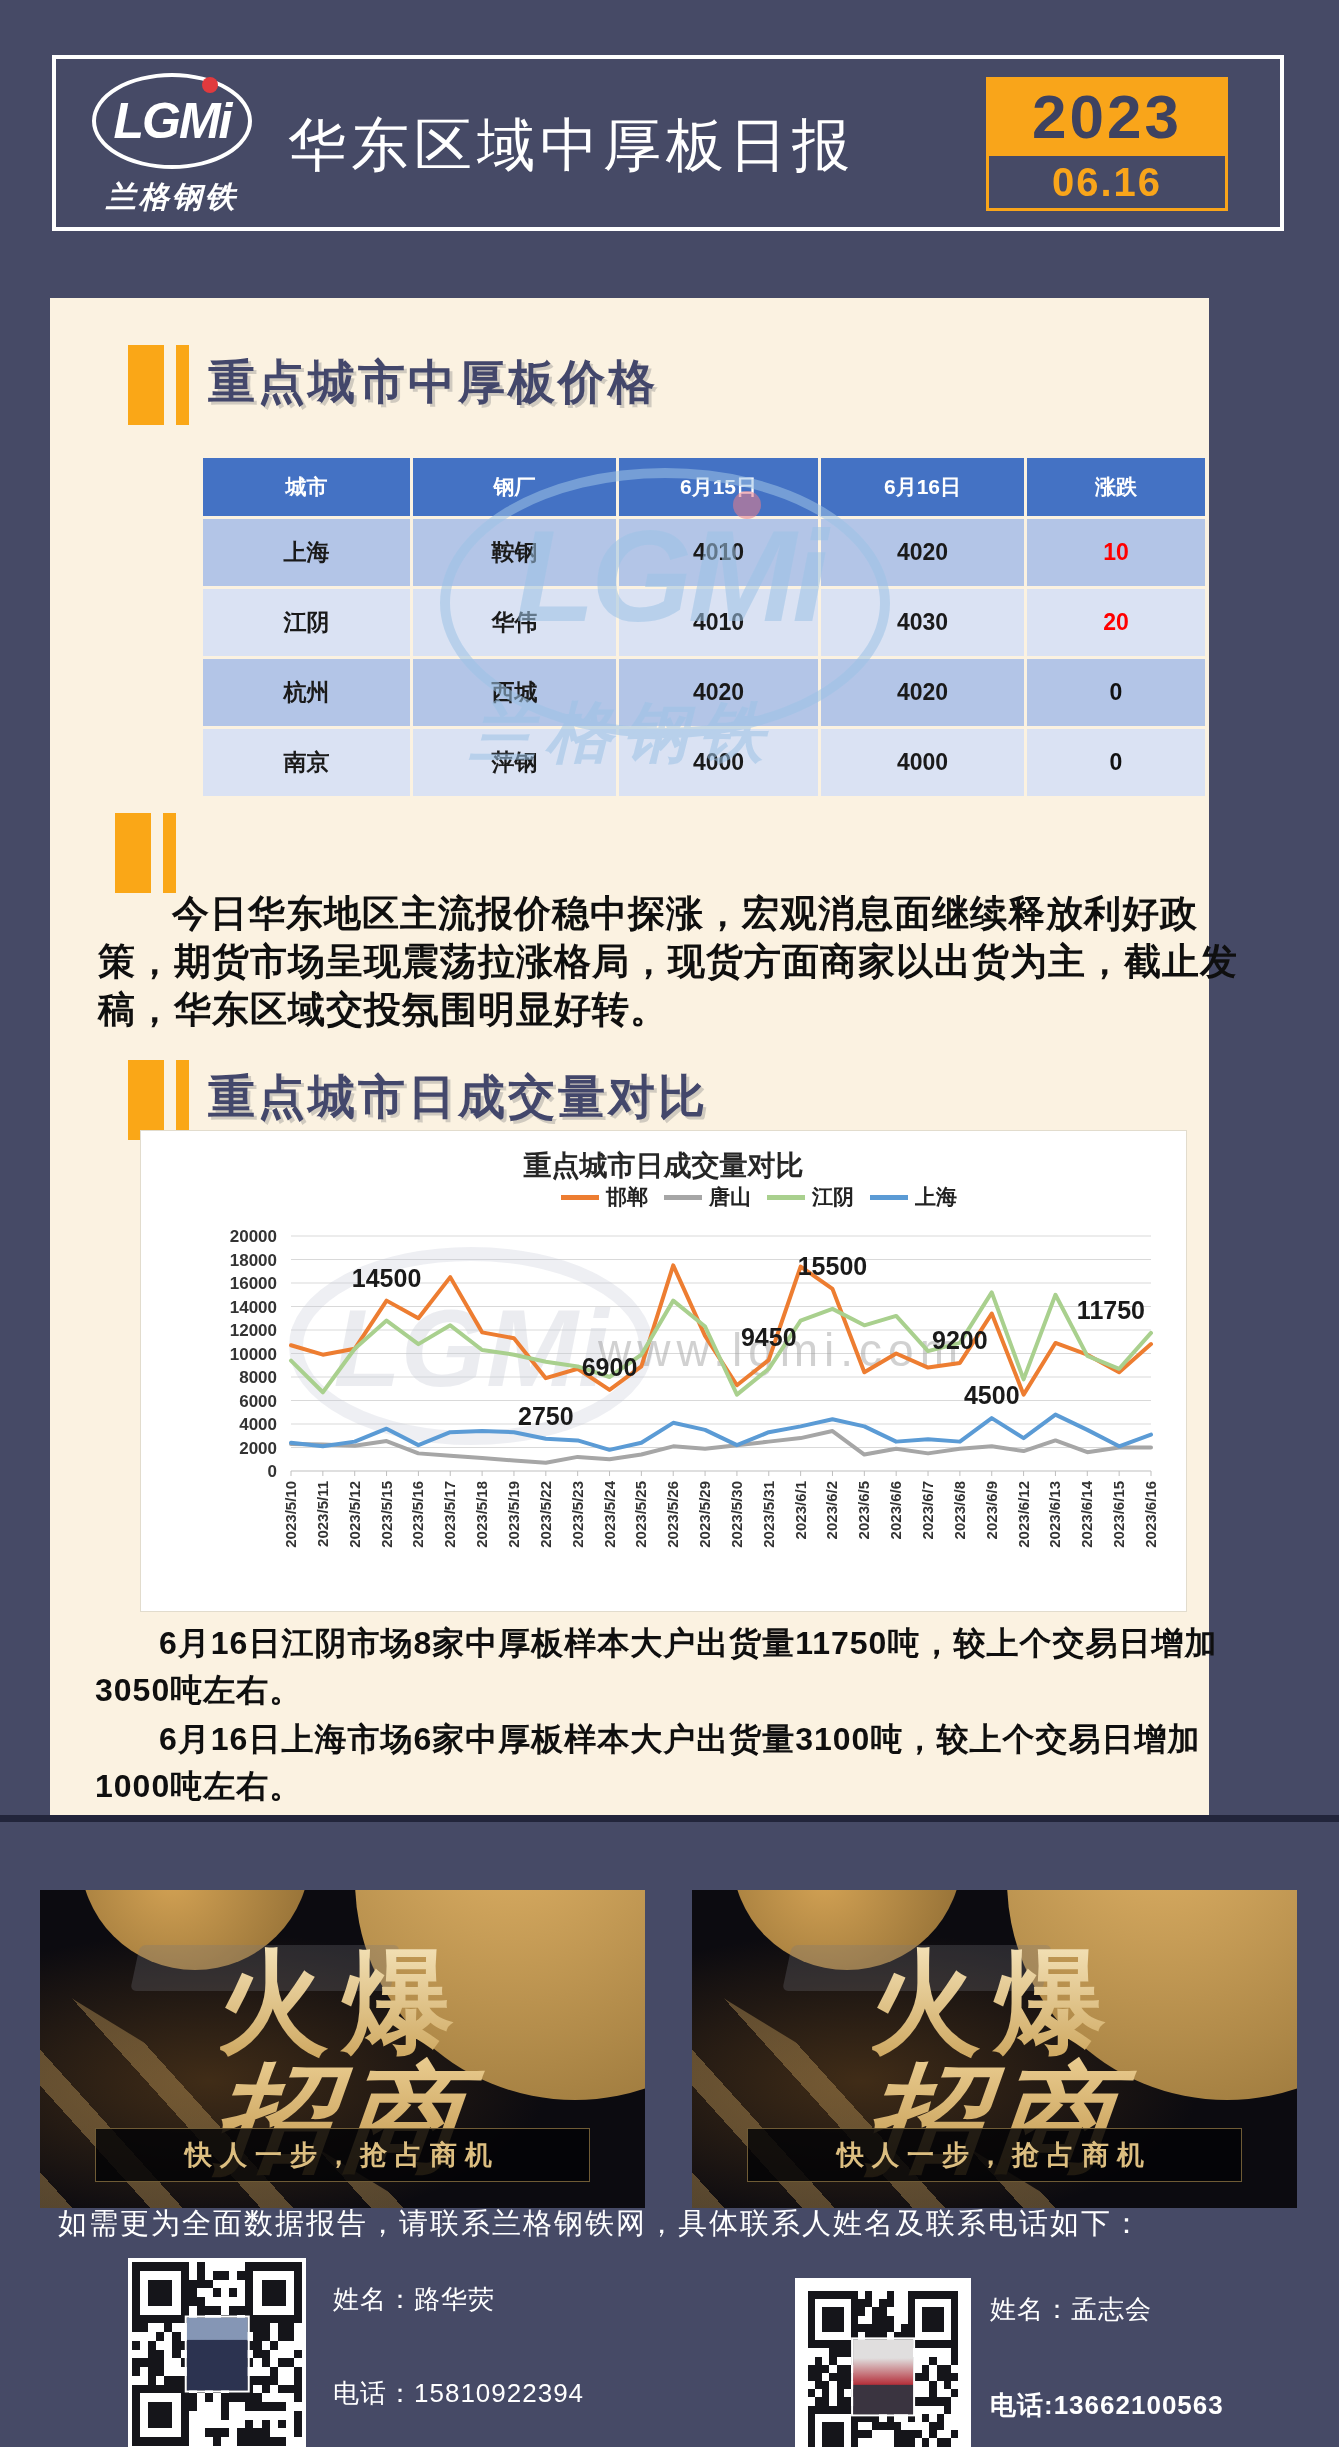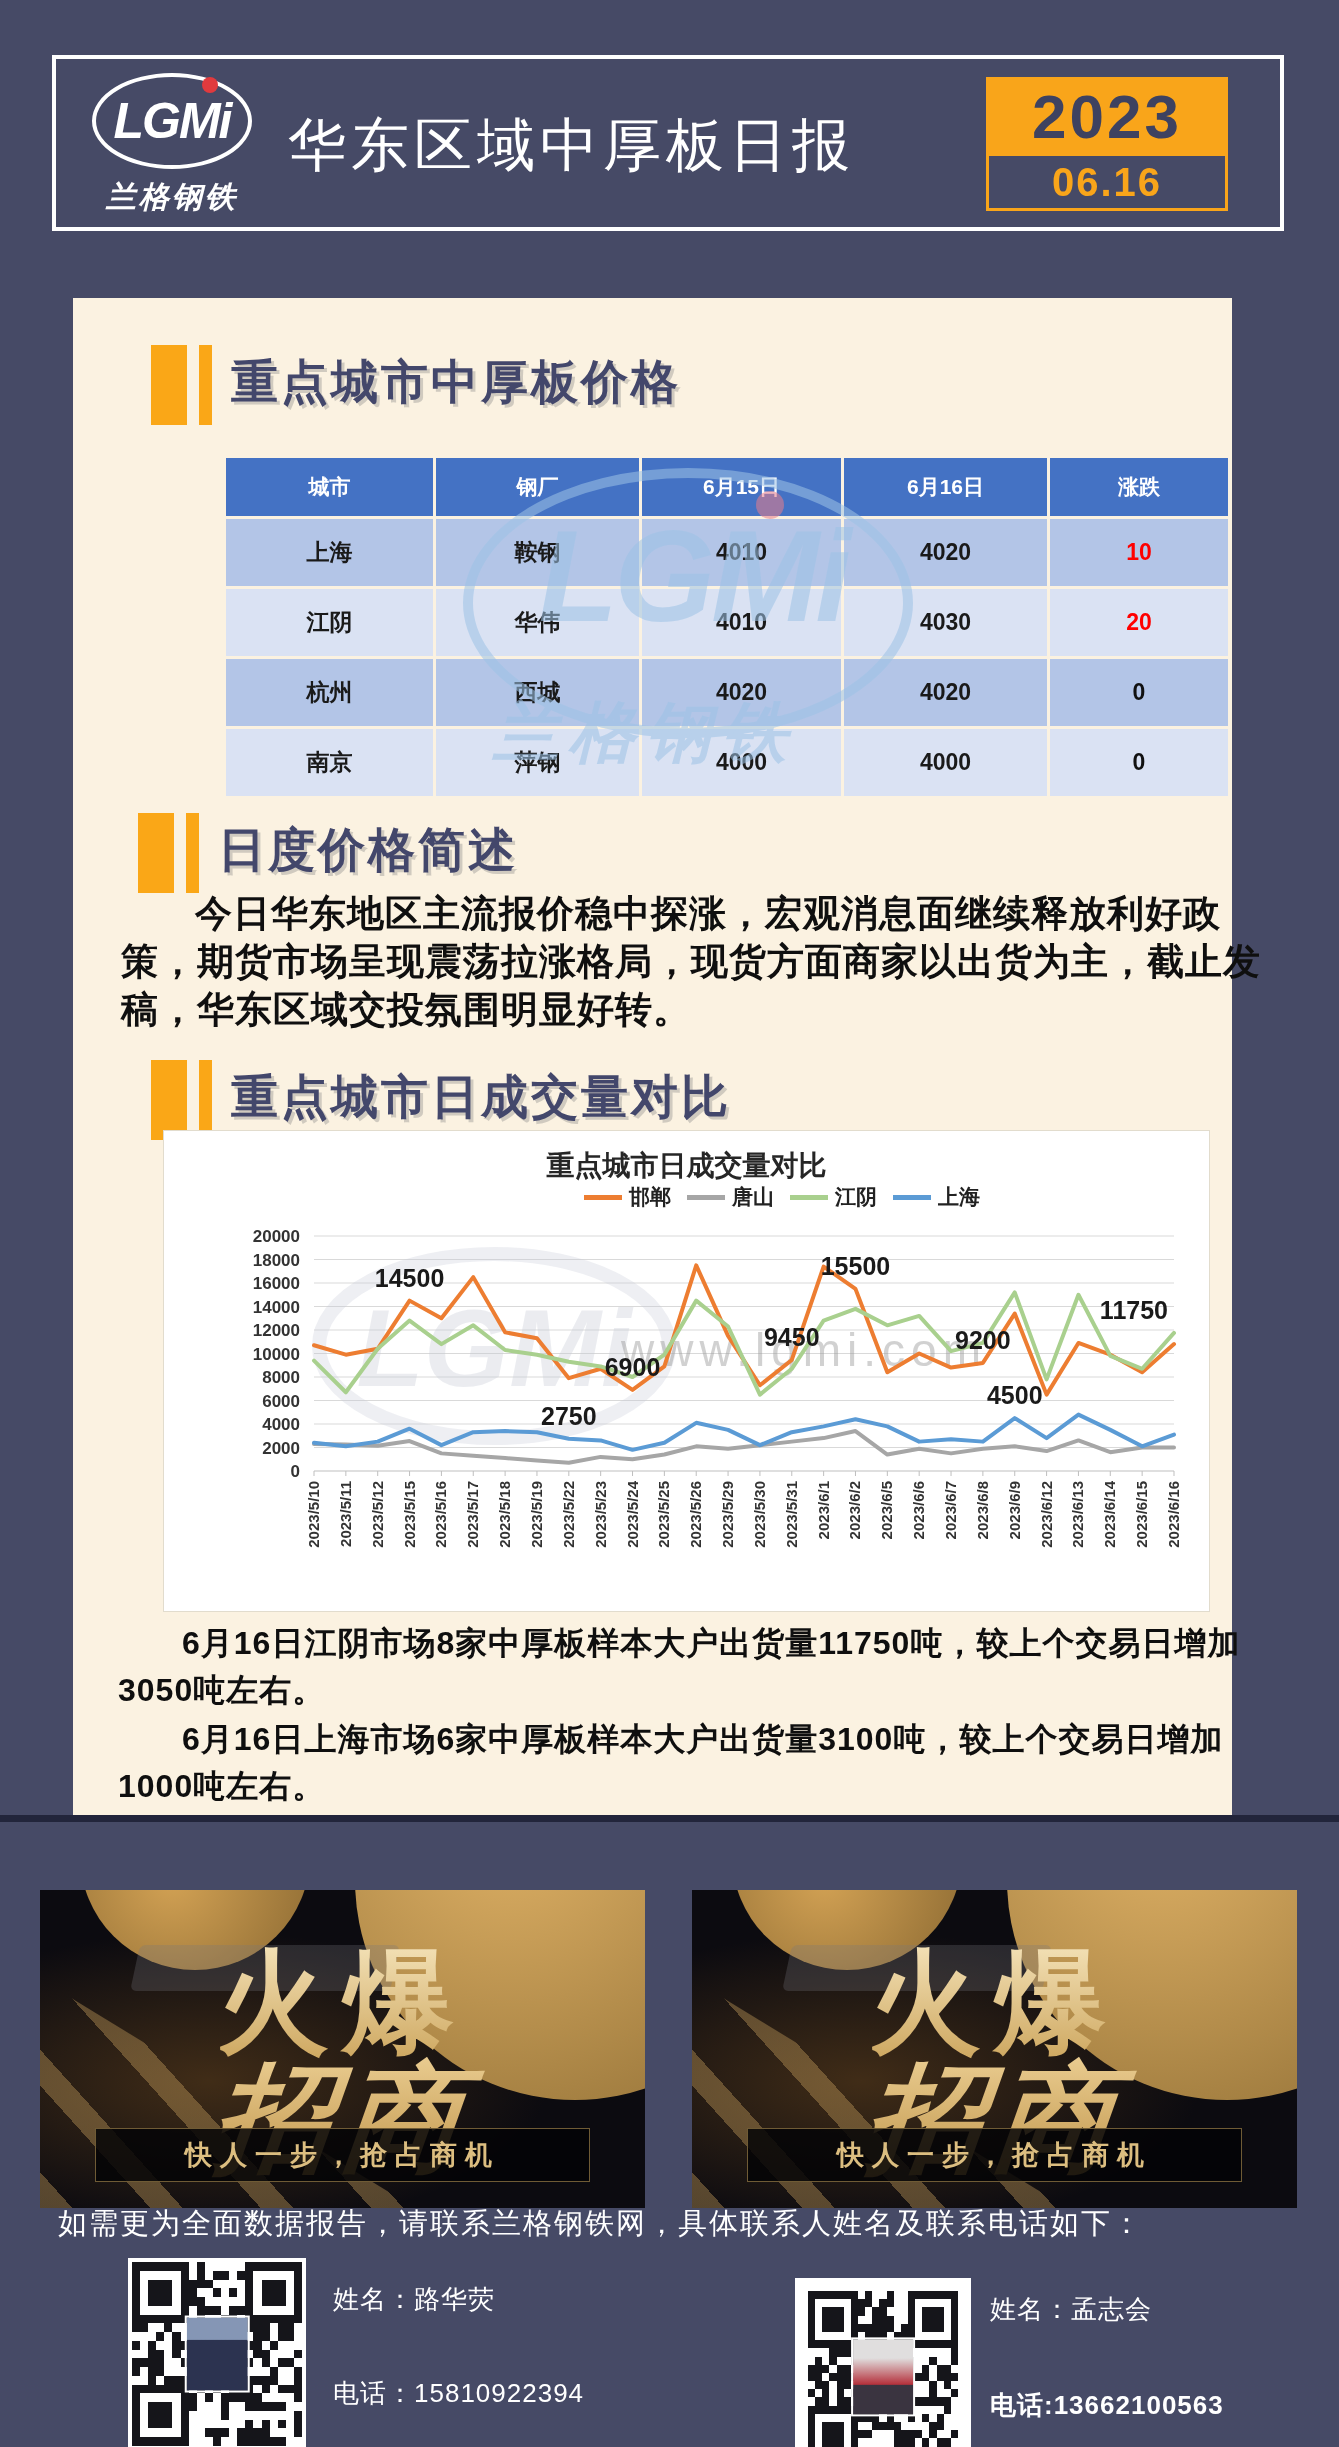--- a/index.html
+++ b/index.html
@@ -14,21 +14,21 @@
   .logo-text{font-size:50px;font-weight:bold;font-style:italic;letter-spacing:-2px;color:#fff;}
   .logo-dot{position:absolute;top:0px;right:30px;width:16px;height:16px;border-radius:50%;background:#E03A3E;}
   .logo-sub{margin-top:8px;font-size:30px;font-weight:bold;font-style:italic;letter-spacing:3px;color:#fff;}
   .header-title{position:absolute;left:232px;top:48px;font-size:58px;font-weight:400;color:#fff;letter-spacing:5px;}
   .date-box{position:absolute;right:52px;top:18px;width:242px;height:134px;border:3px solid #F9A51A;box-sizing:border-box;}
   .date-year{height:76px;background:#F9A51A;color:#3E4260;font-size:62px;font-weight:900;
         text-align:center;line-height:74px;letter-spacing:3px;}
   .date-day{height:52px;background:#464A66;color:#F9A51A;font-size:40px;font-weight:900;
         text-align:center;line-height:52px;letter-spacing:2px;}
   
-  .panel{position:absolute;left:50px;top:298px;width:1159px;height:1517px;background:#FBF2E1;margin-left:23px;}
+  .panel{position:absolute;left:50px;top:298px;width:1159px;height:1517px;background:#FBF2E1;}
   .sec-bars{position:absolute;width:60px;height:80px;}
   .bar-wide{position:absolute;left:0;top:0;width:36px;height:80px;background:#FAA717;}
   .bar-thin{position:absolute;left:48px;top:0;width:13px;height:80px;background:#FAA717;}
   .sec-title{position:absolute;font-size:47px;font-weight:900;color:#43476B;letter-spacing:3px;
         text-shadow:3px 3px 0 rgba(130,130,130,0.35);}
   
   .price-table{position:absolute;left:150px;top:157px;border-collapse:collapse;table-layout:fixed;}
   .price-table th{background:#4472C4;color:#fff;font-size:21px;font-weight:bold;height:56px;}
   .price-table td{font-size:23px;font-weight:bold;color:#1a1a1a;height:65px;text-align:center;}
   .price-table th,.price-table td{border:3px solid #FBF2E1;}
@@ -172,21 +172,20 @@
       <span class="wm-oval"></span>
       <span class="wm-lgmi">LGMi</span>
       <span class="wm-dot"></span>
       <span class="wm-sub">兰格钢铁</span>
     </div>
 
     <div class="sec-bars" style="left:65px;top:515px;">
       <span class="bar-wide"></span>
         <span class="bar-thin"></span>
     </div>
-    <div class="sec-title" style="left:145px;top:521px;">日度价格简述</div>
     <p class="summary-p" style="top:592px;">今日华东地区主流报价稳中探涨，宏观消息面继续释放利好政策，期货市场呈现震荡拉涨格局，现货方面商家以出货为主，截止发稿，华东区域交投氛围明显好转。</p>
 
     <div class="sec-bars" style="left:78px;top:762px;">
       <span class="bar-wide"></span>
         <span class="bar-thin"></span>
     </div>
     <div class="sec-title" style="left:158px;top:768px;">重点城市日成交量对比</div>
 
     <div class="chart-card">
       <div class="chart-legend" id="chart-legend">

